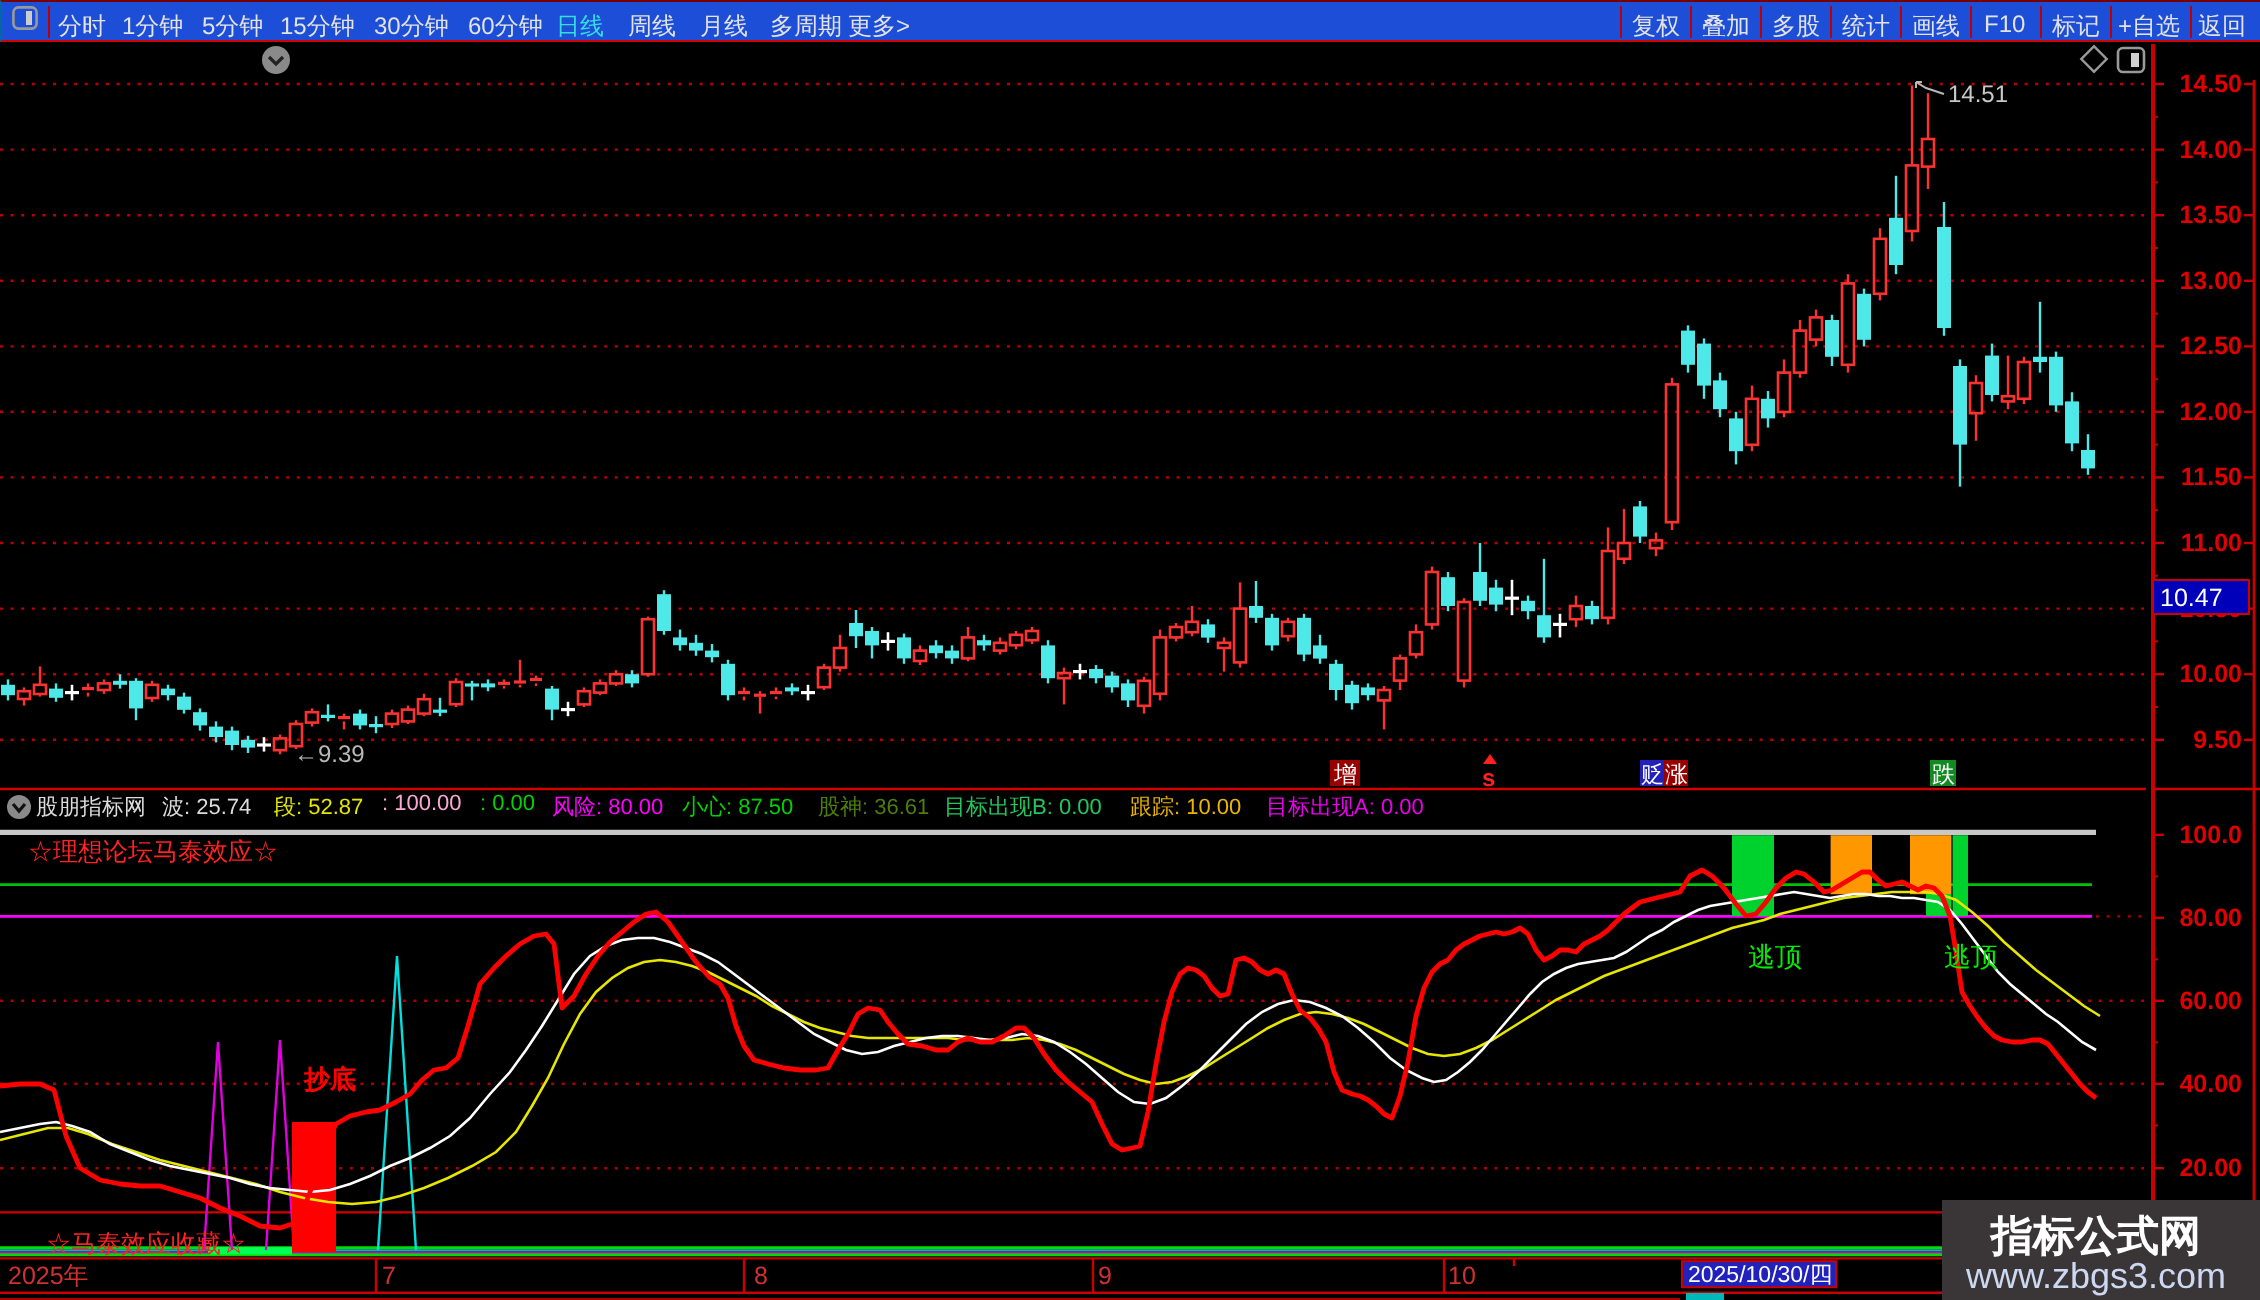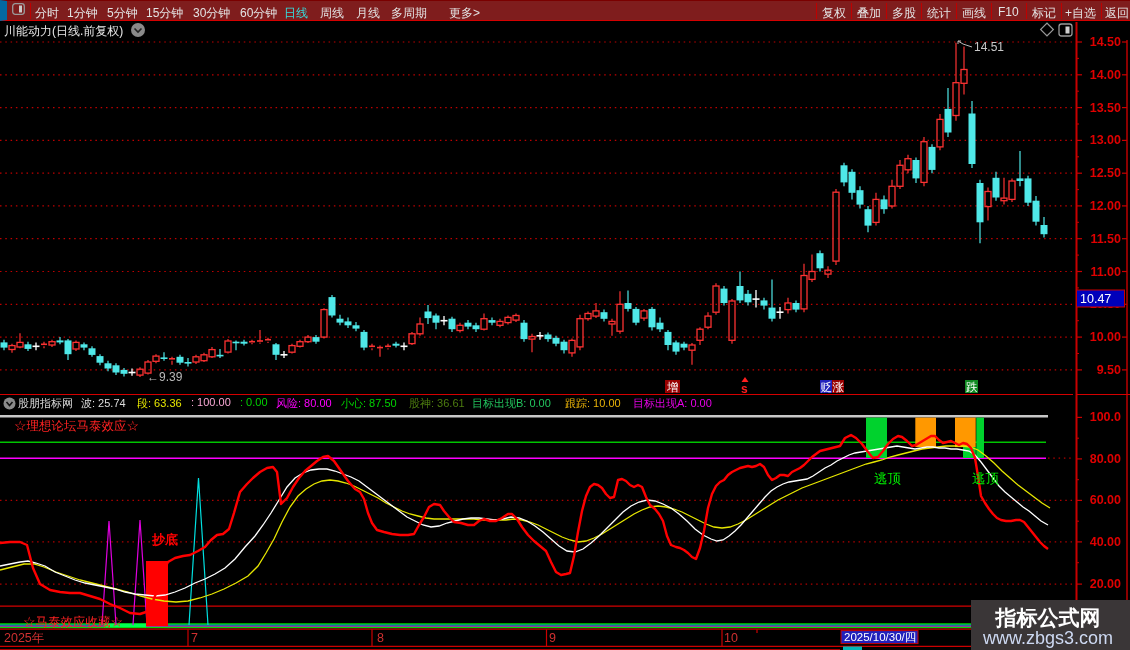--- a/index.html
+++ b/index.html
@@ -1,18 +1,18 @@
 <!DOCTYPE html>
 <html><head><meta charset="utf-8">
 <style>
 *{margin:0;padding:0;box-sizing:border-box}
 html,body{width:1130px;height:650px;background:#000;overflow:hidden;font-family:"Liberation Sans",sans-serif}
 #page{position:relative;width:1130px;height:650px;background:#000}
 .abs{position:absolute;white-space:nowrap}
-#menubar{position:absolute;left:0;top:0;width:1130px;height:21px;background:#7f1d1d;border-top:1px solid #7a0000;border-bottom:1px solid #d40000;border-left:7px solid #0369a1}
+#menubar{position:absolute;left:0;top:0;width:1130px;height:21px;background:#1d4ed8;border-top:1px solid #7a0000;border-bottom:1px solid #d40000;border-left:1px solid #0369a1}
 .mi{position:absolute;top:4px;font-size:12px;color:#e3e3e3}
 .sep{position:absolute;top:2px;width:1px;height:16px;background:#c00000}
 #titlerow{position:absolute;left:0;top:22px;width:1130px;height:18px}
 .hdr{position:absolute;top:0;font-size:12px}
 </style></head>
 <body>
 <div id="page">
 <svg class="abs" style="left:0;top:0" width="1130" height="650" viewBox="0 0 1130 650">
 <line x1="0" y1="42.0" x2="1072" y2="42.0" stroke="#c00000" stroke-width="1.2" stroke-dasharray="1.5 3.8"></line>
 <line x1="0" y1="74.8" x2="1072" y2="74.8" stroke="#c00000" stroke-width="1.2" stroke-dasharray="1.5 3.8"></line>
@@ -490,51 +490,48 @@
 <div class="mi" style="left:28px">分时</div>
 <div class="mi" style="left:60px">1分钟</div>
 <div class="mi" style="left:100px">5分钟</div>
 <div class="mi" style="left:139px">15分钟</div>
 <div class="mi" style="left:186px">30分钟</div>
 <div class="mi" style="left:233px">60分钟</div>
 <div class="mi" style="left:277px;color:#35dede">日线</div>
 <div class="mi" style="left:313px">周线</div>
 <div class="mi" style="left:349px">月线</div>
 <div class="mi" style="left:384px">多周期</div>
-<div class="mi" style="left:442px">更多&gt;</div>
+<div class="mi" style="left:423px">更多&gt;</div>
 <div class="sep" style="left:809px"></div>
 <div class="mi" style="left:815px">复权</div>
 <div class="sep" style="left:844px"></div>
 <div class="mi" style="left:850px">叠加</div>
 <div class="sep" style="left:879px"></div>
 <div class="mi" style="left:885px">多股</div>
 <div class="sep" style="left:914px"></div>
 <div class="mi" style="left:920px">统计</div>
 <div class="sep" style="left:949px"></div>
 <div class="mi" style="left:955px">画线</div>
 <div class="sep" style="left:984px"></div>
 <div class="mi" style="left:991px">F10</div>
 <div class="sep" style="left:1019px"></div>
 <div class="mi" style="left:1025px">标记</div>
 <div class="sep" style="left:1054px"></div>
 <div class="mi" style="left:1058px">+自选</div>
 <div class="sep" style="left:1094px"></div>
 <div class="mi" style="left:1098px">返回</div>
 </div>
-<div id="titlerow">
-      <span class="hdr" style="left:4px;top:1px;color:#e8e8e8">川能动力(日线.前复权)</span>
-    </div>
 <div class="abs" style="left:0;top:396px;width:1072px;height:15px;font-size:11px">
 <span class="abs" style="left:3px;top:1px"><svg width="13" height="13" viewBox="0 0 13 13">
           <circle cx="6.5" cy="6.5" r="6" fill="#8a8a8a"></circle>
           <path d="M 3.5 5 L 6.5 8.5 L 9.5 5" fill="none" stroke="#111" stroke-width="1.6"></path>
         </svg></span>
 <span class="abs" style="left:18px;color:#dcdcdc">股朋指标网</span>
 <span class="abs" style="left:81px;color:#dcdcdc">波: 25.74</span>
-<span class="abs" style="left:137px;color:#e6e600">段: 63.36</span>
+<span class="abs" style="left:137px;color:#e6e600">段: 52.87</span>
 <span class="abs" style="left:191px;color:#f9a8d4">: 100.00</span>
 <span class="abs" style="left:240px;color:#00d200">: 0.00</span>
 <span class="abs" style="left:276px;color:#ff00ff">风险: 80.00</span>
 <span class="abs" style="left:341px;color:#00d200">小心: 87.50</span>
 <span class="abs" style="left:409px;color:#4d7c0f">股神: 36.61</span>
 <span class="abs" style="left:472px;color:#22c55e">目标出现B: 0.00</span>
 <span class="abs" style="left:565px;color:#eab308">跟踪: 10.00</span>
 <span class="abs" style="left:633px;color:#e800e8">目标出现A: 0.00</span>
 </div>
 </div>

